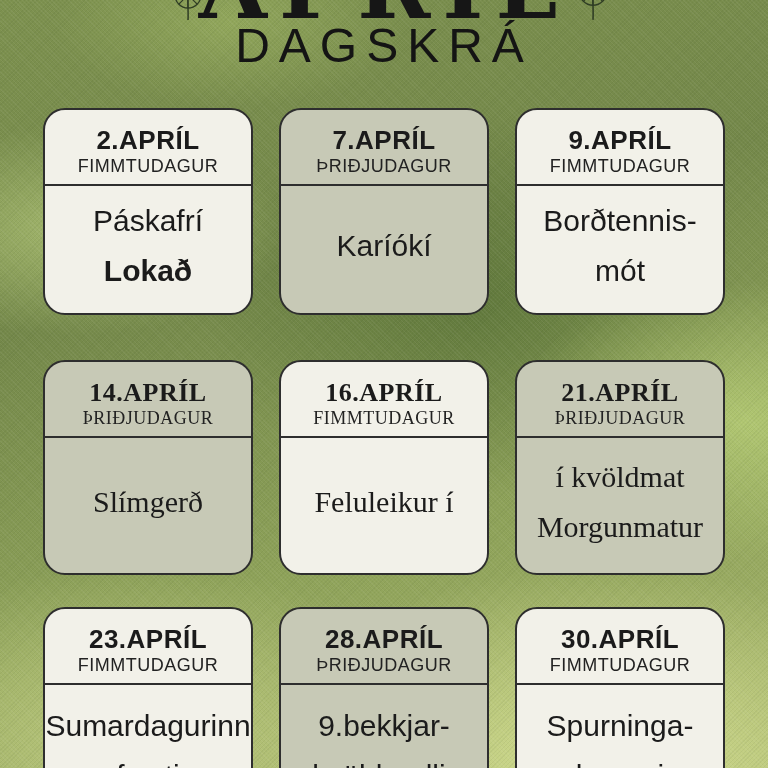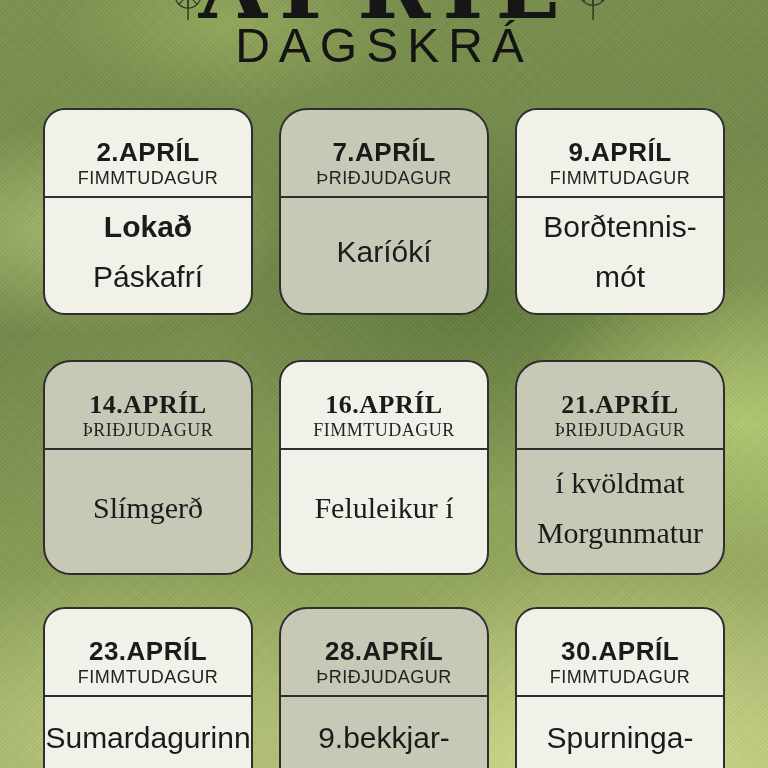--- a/index.html
+++ b/index.html
@@ -56,27 +56,27 @@
   .card {
     width: 210px;
     box-sizing: border-box;
     background: #f2f1e9;
     border: 2px solid #2e2e2e;
     border-radius: 22px;
     overflow: hidden;
     display: flex;
     flex-direction: column;
   }
-  .card.sage { background: #c7c9b6; border-radius: 28px; }
+  .card.sage { background: #c7c9b6; }
   .card-header {
     height: 66px; flex: none;
     border-bottom: 2px solid #2e2e2e;
     display: flex; flex-direction: column;
     align-items: center; justify-content: center;
-    padding-top: 20px;
+    padding-top: 8px;
   }
   .date { font-size: 26px; font-weight: bold; letter-spacing: 0.5px; color: #1b1b1b; line-height: 1.15; }
   .day  { font-size: 18px; letter-spacing: 0.5px; color: #222; line-height: 1.15; }
   .card-body {
     flex: 1;
     display: flex; flex-direction: column;
     align-items: center; justify-content: center;
     gap: 12px; padding: 0 4px 8px 4px;
   }
   .row3 .card-body { justify-content: flex-start; padding-top: 22px; }
@@ -105,22 +105,22 @@
 
   <div class="grid-rows">
 
     <div class="row row1">
       <div class="card cream">
         <div class="card-header">
           <div class="date">2.APRÍL</div>
           <div class="day">FIMMTUDAGUR</div>
         </div>
         <div class="card-body">
+          <div class="line line1">Páskafrí</div>
           <div class="line line2 bold">Lokað</div>
-          <div class="line line1">Páskafrí</div>
         </div>
       </div>
       <div class="card sage">
         <div class="card-header">
           <div class="date">7.APRÍL</div>
           <div class="day">ÞRIÐJUDAGUR</div>
         </div>
         <div class="card-body">
           <div class="line line1">Karíókí</div>
 

